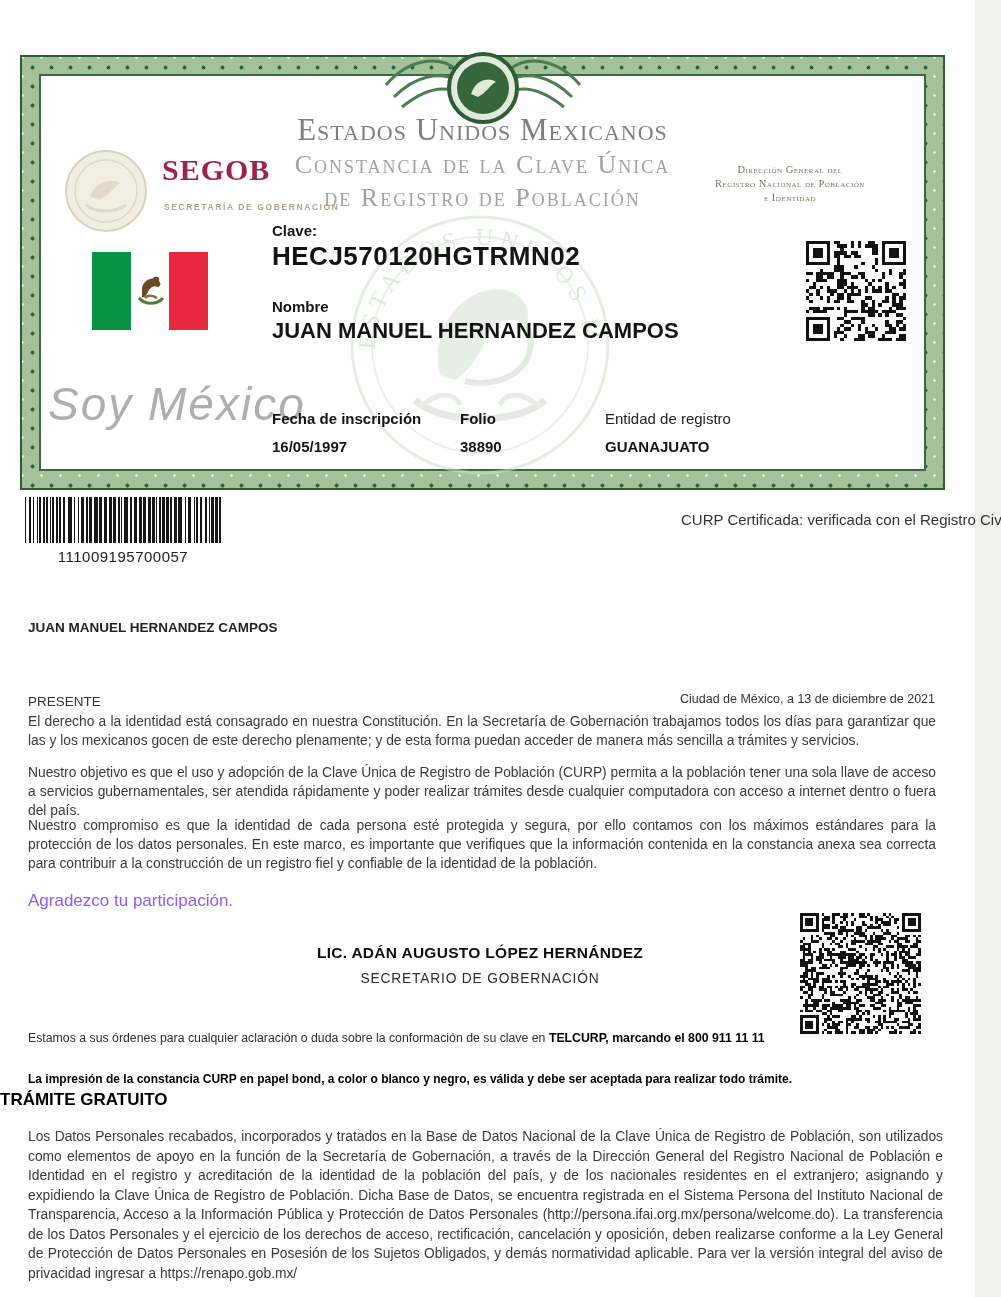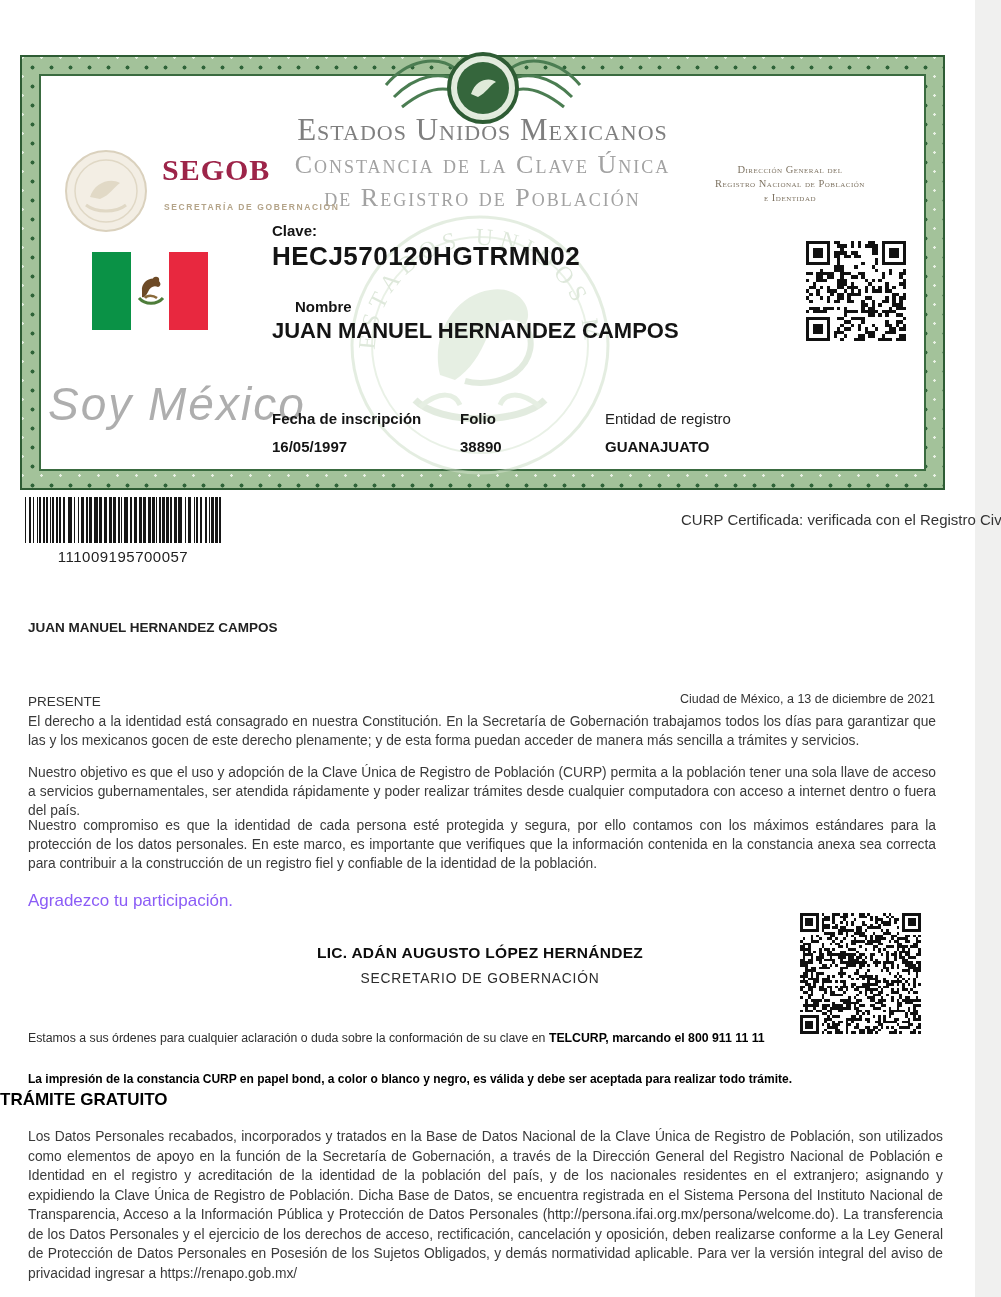--- a/index.html
+++ b/index.html
@@ -68,21 +68,21 @@
 
   .soy-mexico {
     position:absolute; left:28px; top:298px;
     font-size:46px; font-style:italic; color:#aeaeae; letter-spacing:2px; white-space:nowrap;margin-top:24px;
   }
 
   .f-label { position:absolute; font-size:15px; font-weight:bold; color:#141414; white-space:nowrap; }
   .f-value { position:absolute; font-weight:bold; color:#141414; white-space:nowrap; }
   .clave-label { left:252px; top:167px; }
   .clave-value { left:252px; top:186px; font-size:26px; letter-spacing:.5px; }
-  .nombre-label { left:252px; top:243px;margin-left:23px; }
+  .nombre-label { left:252px; top:243px; }
   .nombre-value { left:252px; top:263px; font-size:22px; }
 
   .row-label { position:absolute; top:355px; font-size:15px; font-weight:bold; color:#141414; white-space:nowrap; }
   .row-label.normal { font-weight:normal; color:#222; }
   .row-value { position:absolute; top:383px; font-size:15px; font-weight:bold; color:#141414; white-space:nowrap; }
   .col-fecha { left:252px; }
   .col-folio { left:440px; }
   .col-entidad { left:585px; }
 
   .qr-cert { position:absolute; left:786px; top:183px; width:100px; height:106px; }

